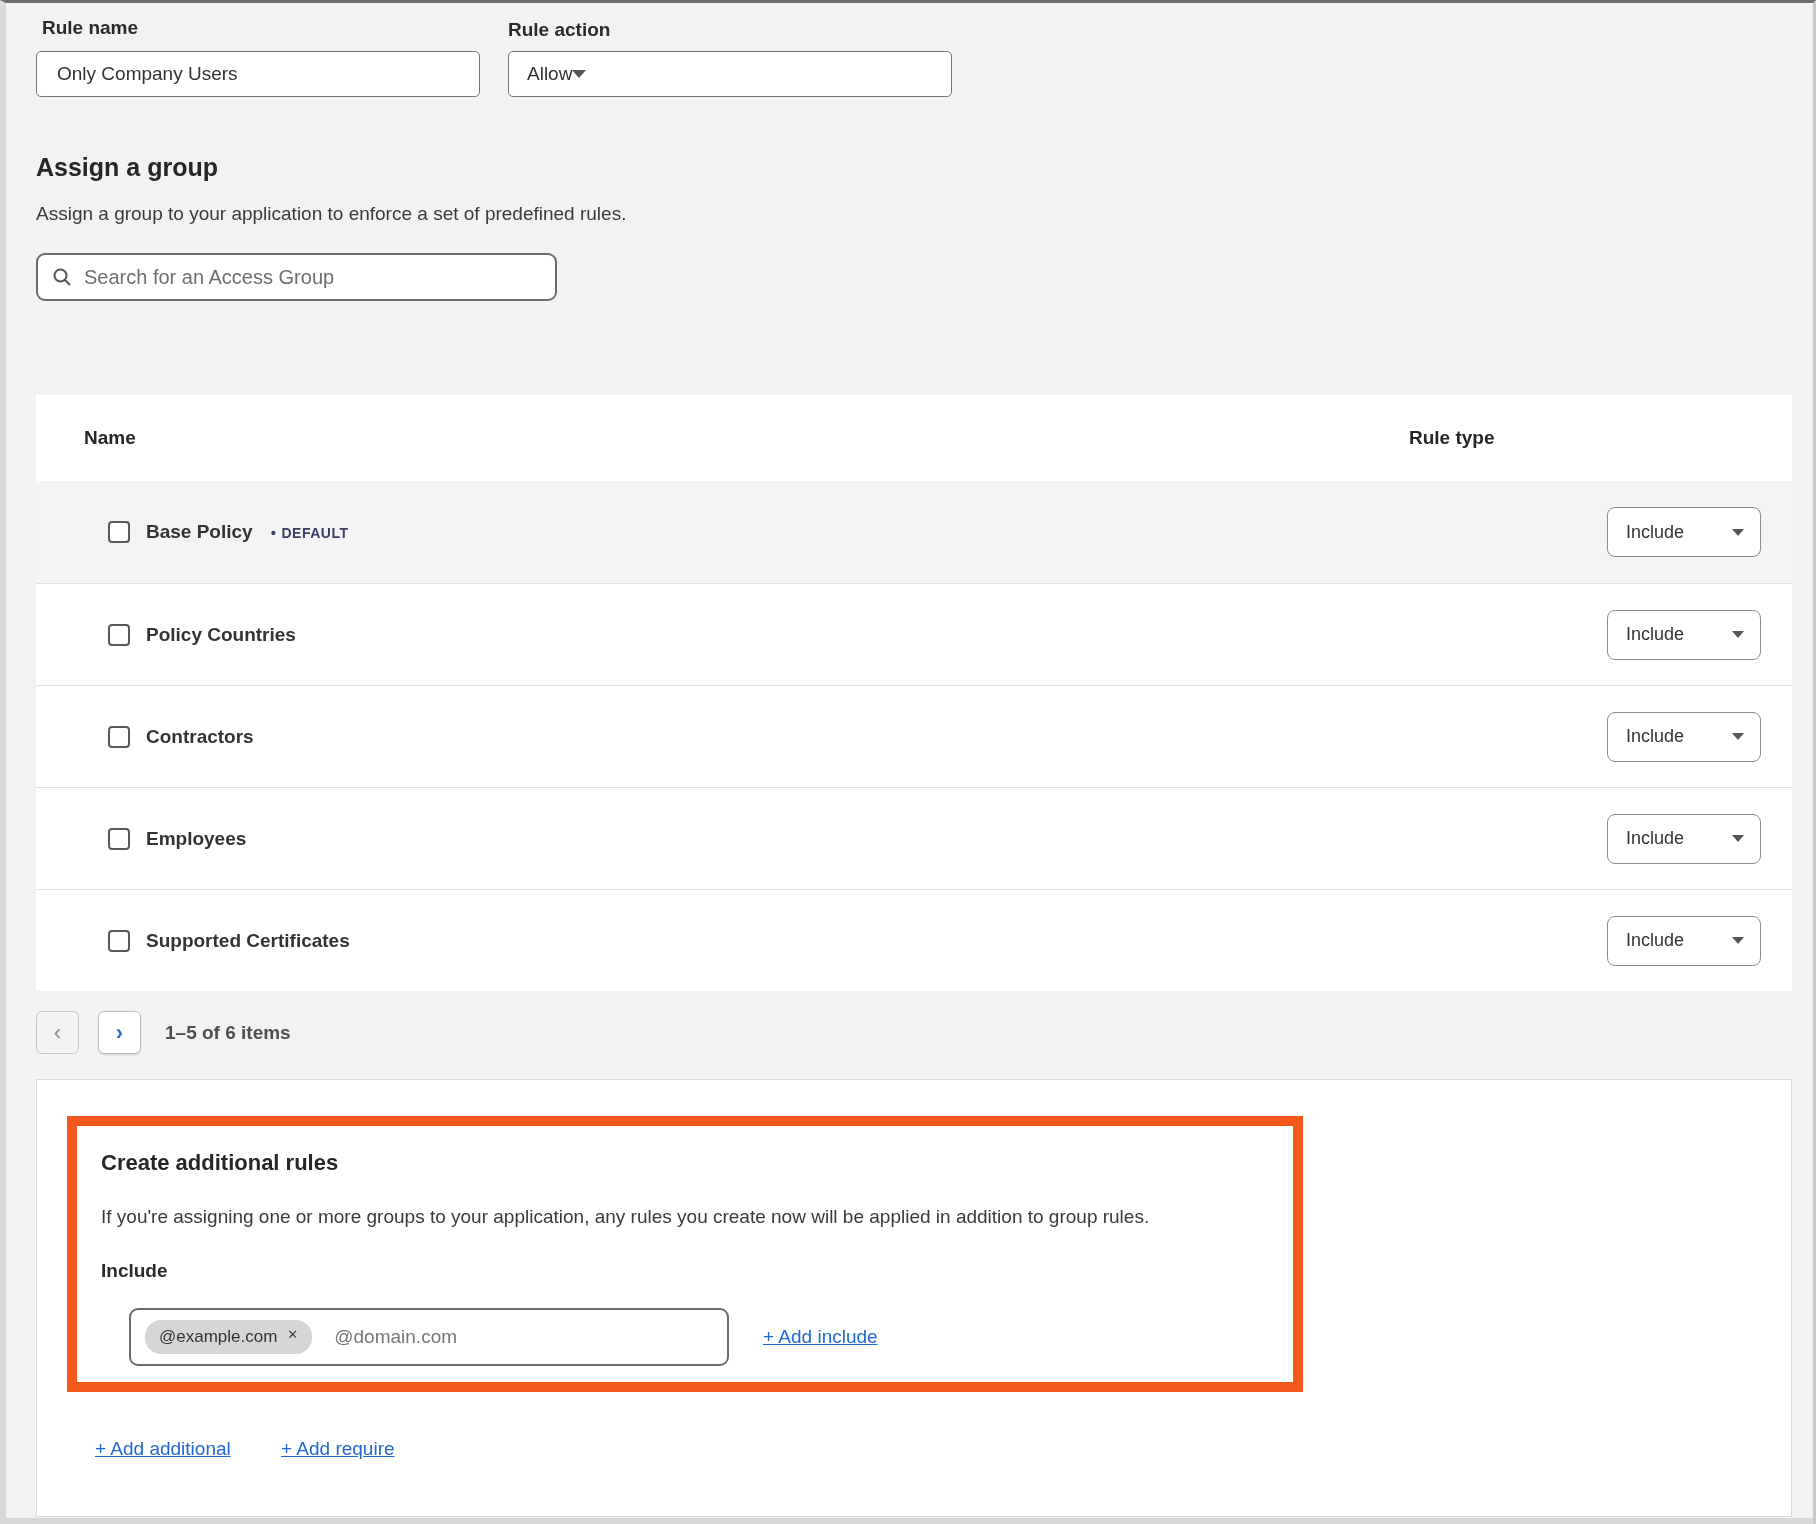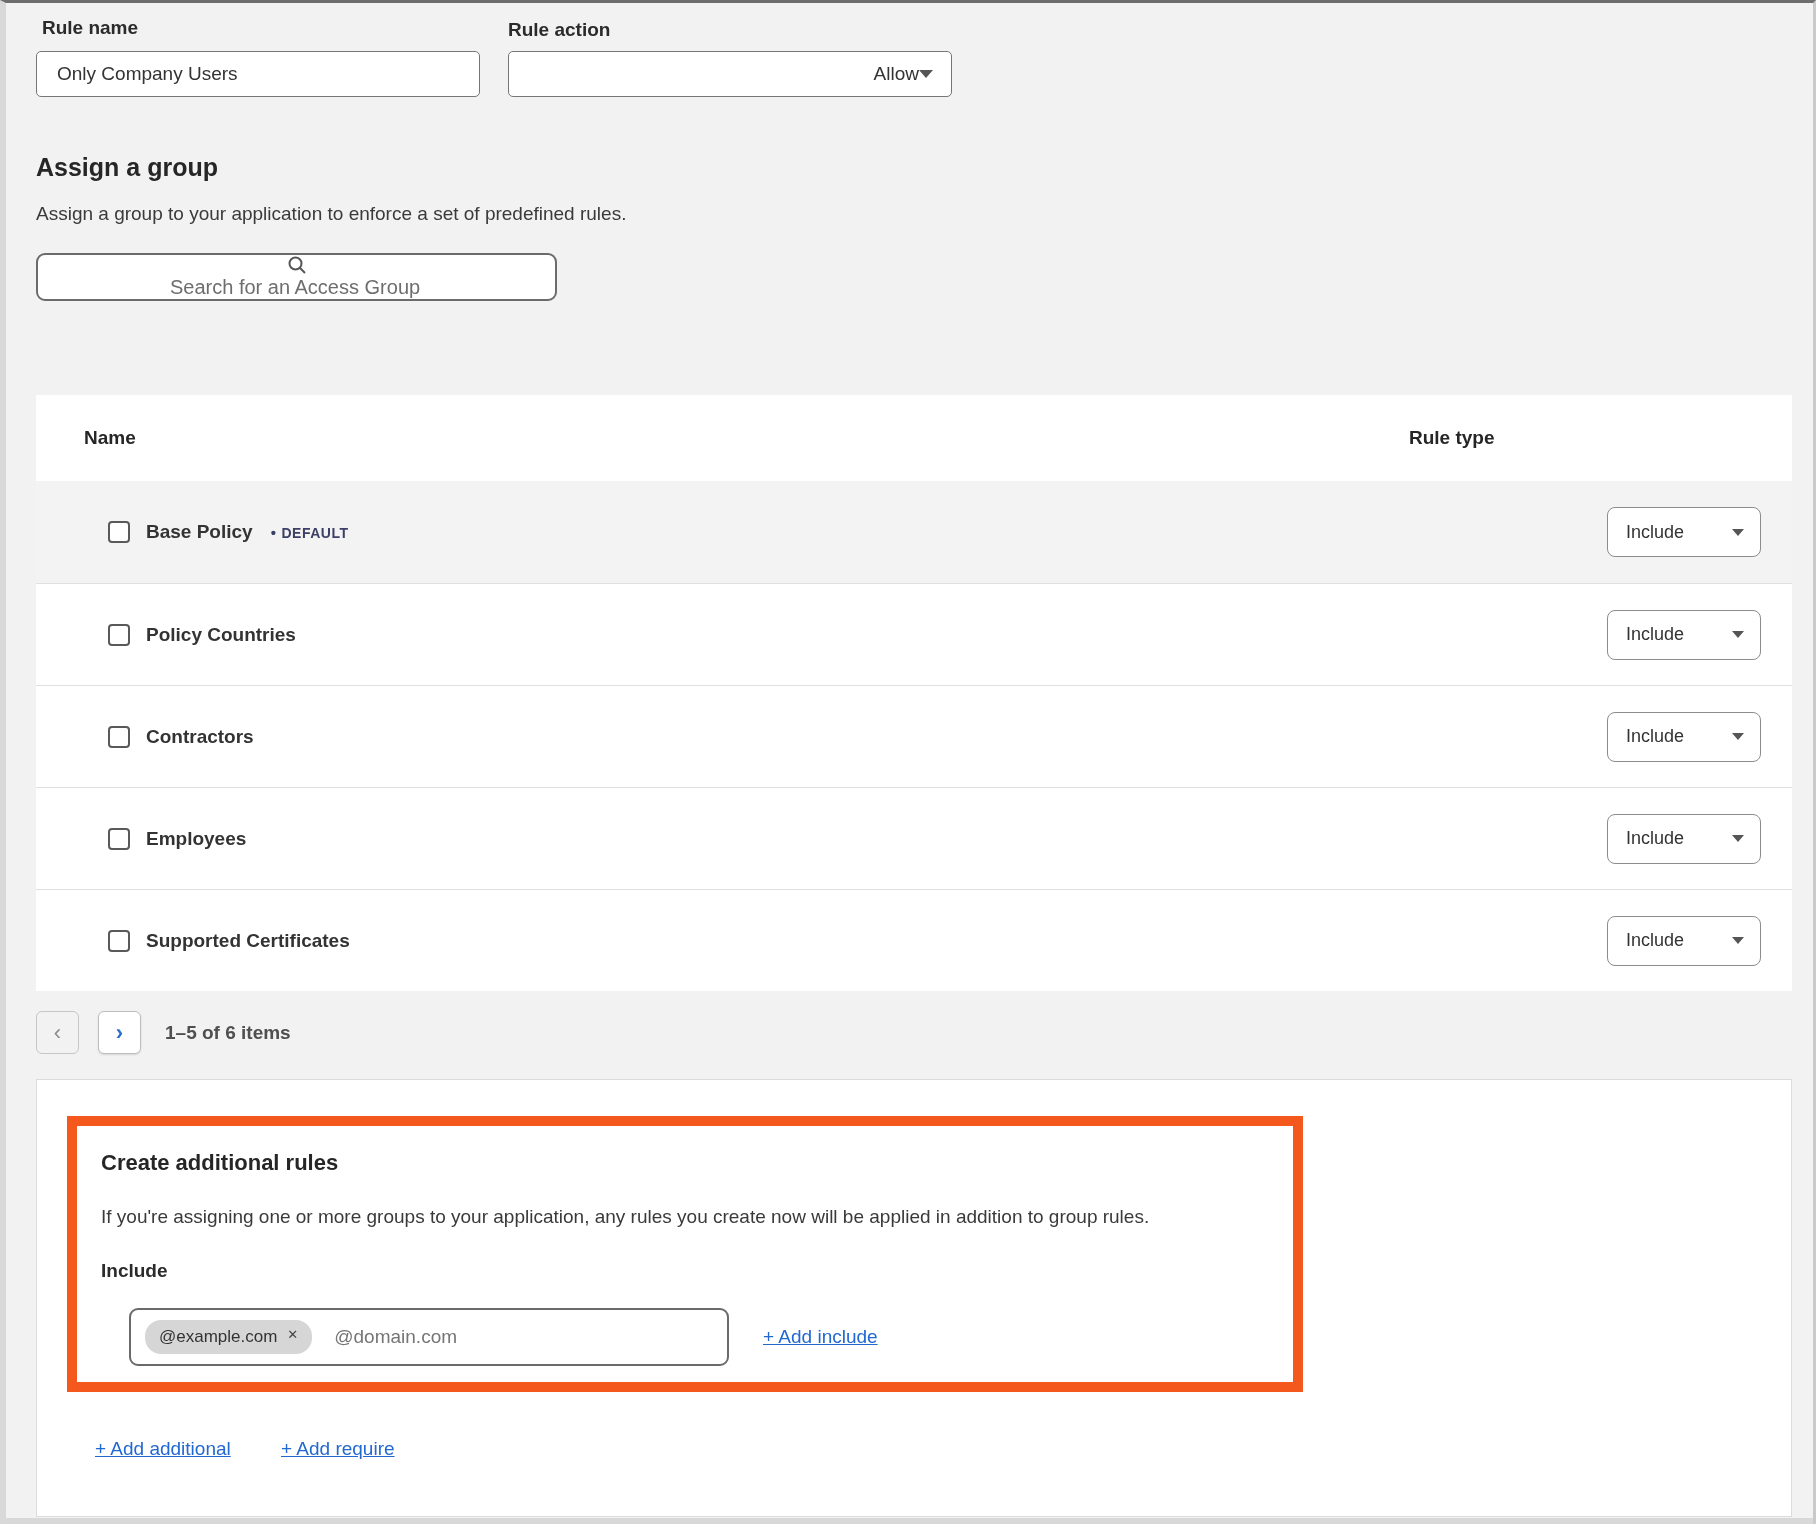--- a/index.html
+++ b/index.html
@@ -19,35 +19,35 @@
   
   .field-label { font-size:19px; font-weight:bold; color:#2b2b2b; }
   .text-input {
     background:#fff; border:1px solid #767676; border-radius:5px;
     font-size:19px; color:#333; padding:0 20px;
     font-family:"Liberation Sans", sans-serif;
     width:100%; height:100%;
   }
   .select-box {
     background:#fff; border:1px solid #767676; border-radius:5px;
-    display:flex; align-items:center; justify-content:flex-end;
+    display:flex; align-items:center; justify-content:flex-start;
     padding:0 18px; font-size:19px; color:#333; cursor:pointer;
   }
   .caret {
     width:0; height:0;
     border-left:7px solid transparent; border-right:7px solid transparent;
     border-top:8px solid #555;
   }
 
   
   .h1 { font-size:25px; font-weight:bold; color:#262626; }
   .desc { font-size:19px; color:#3a3a3a; }
   .search-box {
     background:#fff; border:2px solid #6b6b6b; border-radius:9px;
-    display:flex; align-items:center; padding:0 14px;flex-direction:column;
+    display:flex; align-items:center; padding:0 14px;
   }
   .search-box input {
     border:none; outline:none; flex:1; font-size:20px; color:#333;
     margin-left:12px; font-family:"Liberation Sans", sans-serif; background:transparent;
   }
   .search-box input::placeholder { color:#6e6e6e; }
 
   
   .table-card { background:#fff; }
   .thead {

